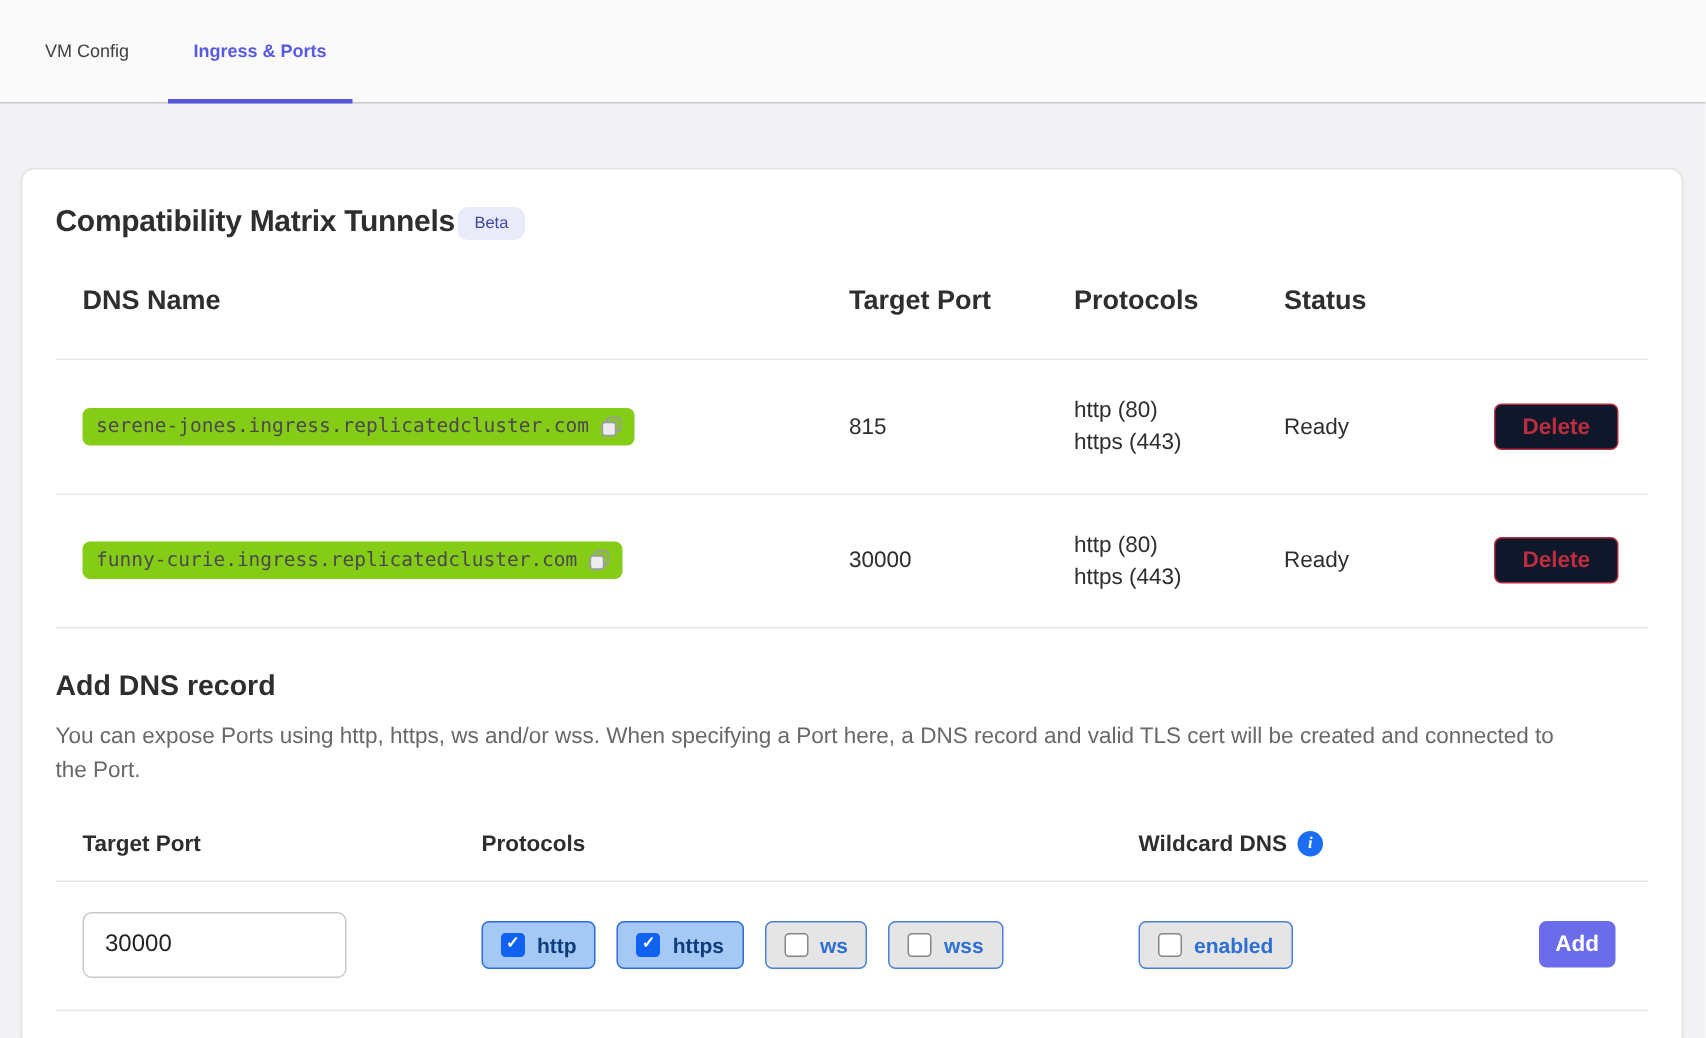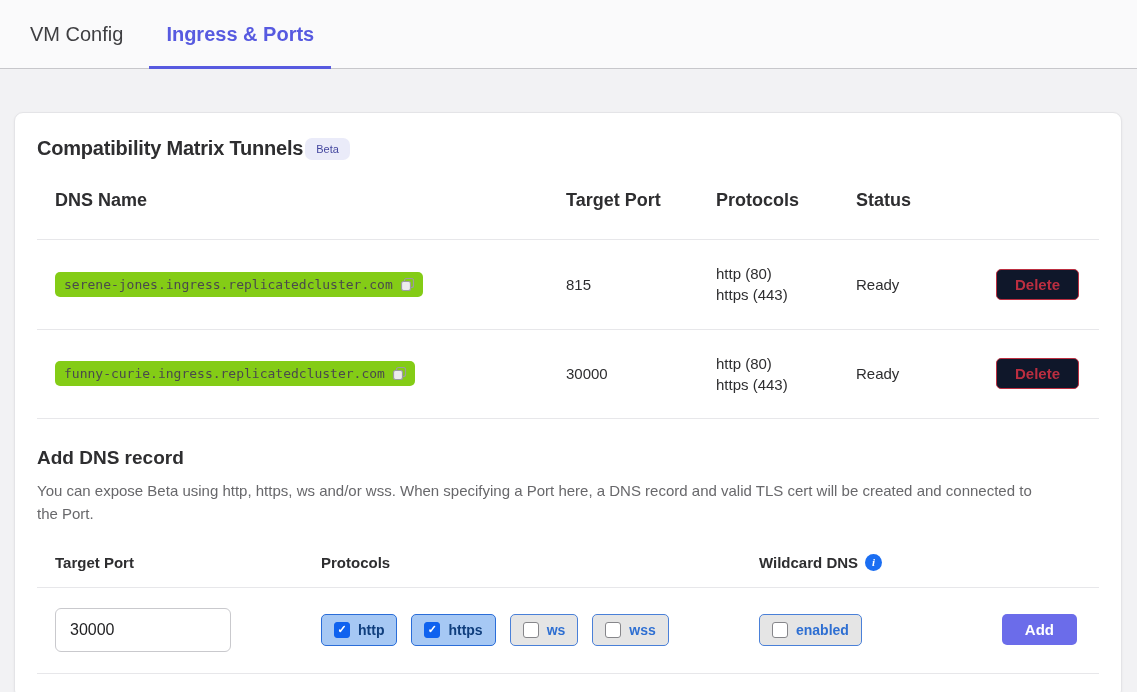--- a/index.html
+++ b/index.html
@@ -17,21 +17,21 @@
     border-bottom: 1px solid #c7c7cb;
     display: flex;
     align-items: stretch;
     padding-left: 13px;
     gap: 9px;
   }
   .tab {
     display: flex;
     align-items: center;
     padding: 0 17px;
-    font-size: 20px;
+    font-size: 12px;
     color: #3f3f42;
     position: relative;
     cursor: pointer;
   }
   .tab.active {
     color: #575ae0;
     font-weight: 700;
   }
   .tab.active::after {
     content: "";
@@ -211,21 +211,21 @@
   .opt.checked .tick { display: block; }
   .add-btn {
     margin-left: auto;
     margin-right: 22px;
     background: #6b6cea;
     border: none;
     color: #ffffff;
     font-weight: 700;
     font-size: 15px;
     font-family: "Liberation Sans", sans-serif;
-    padding: 7px 23px;
+    padding: 7px 11px;
     border-radius: 5px;
     cursor: pointer;
   }
 </style>
 </head>
 <body>
 
 <div class="tabbar">
   <div class="tab">VM Config</div>
   <div class="tab active">Ingress &amp; Ports</div>
@@ -297,21 +297,21 @@
         </td>
         <td>Ready</td>
         <td class="action">
           <button class="delete-btn">Delete</button>
         </td>
       </tr>
     </tbody>
   </table>
 
   <div class="section-title">Add DNS record</div>
-  <p class="desc">You can expose Beta using http, https, ws and/or wss. When specifying a Port here, a DNS record and valid TLS cert will be created and connected to the Port.</p>
+  <p class="desc">You can expose Ports using http, https, ws and/or wss. When specifying a Port here, a DNS record and valid TLS cert will be created and connected to the Port.</p>
 
   <div class="form-headers">
     <div class="fcol1">Target Port</div>
     <div class="fcol2">Protocols</div>
     <div class="fcol3">
       <span>Wildcard DNS</span>
       <span class="info-icon">i</span>
     </div>
   </div>
 

